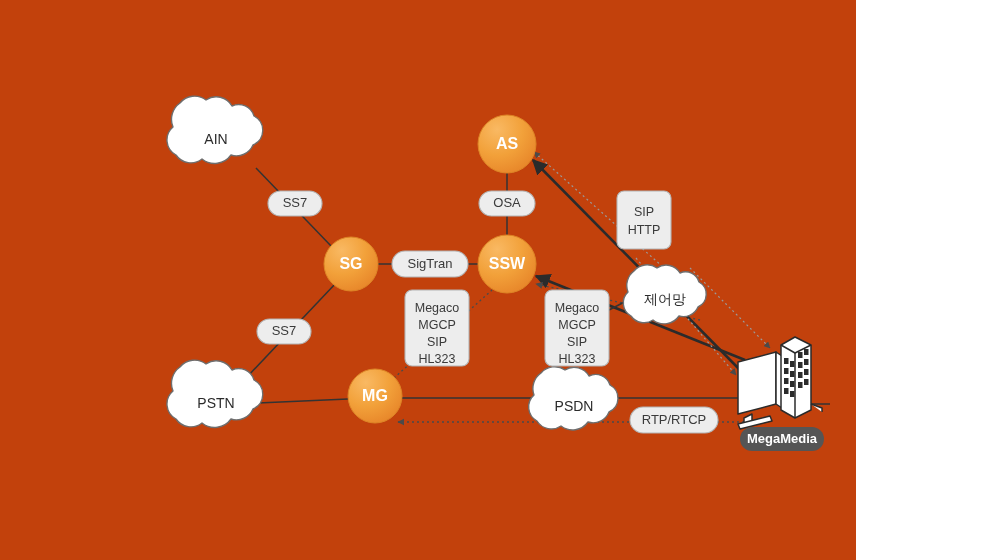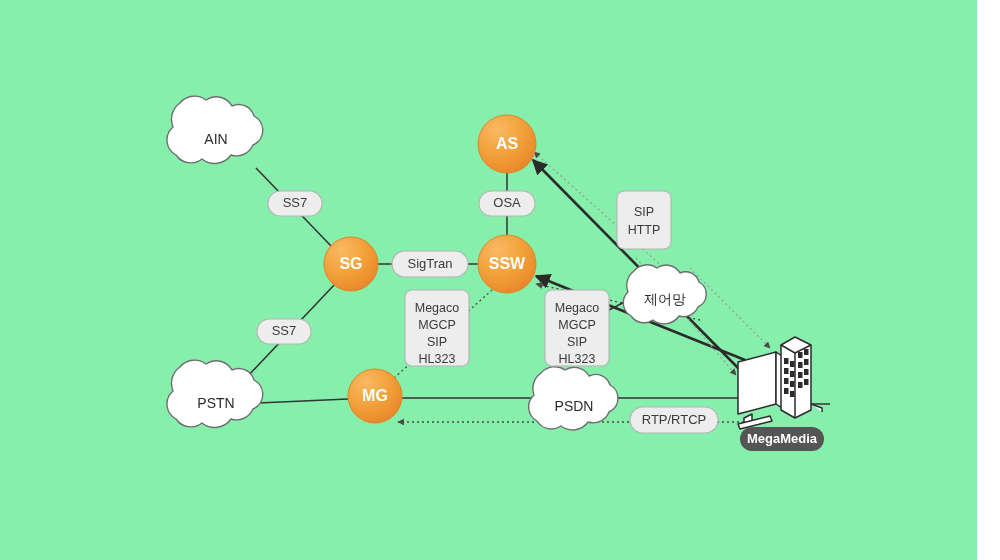--- a/index.html
+++ b/index.html
@@ -8,23 +8,23 @@
     background: #ffffff;
   }
   body {
     width: 1000px;
     height: 560px;
     font-family: "Liberation Sans", "DejaVu Sans", sans-serif;
     overflow: hidden;
   }
   #diagram-root {
     position: relative;
-    width: 977px;
+    width: 856px;
     height: 560px;
-    background: #86efac;
+    background: #c2410c;
   }
   svg.canvas {
     position: absolute;
     left: 0;
     top: 0;
     width: 1000px;
     height: 560px;
   }
   .cloud-label {
     font-size: 14px;

